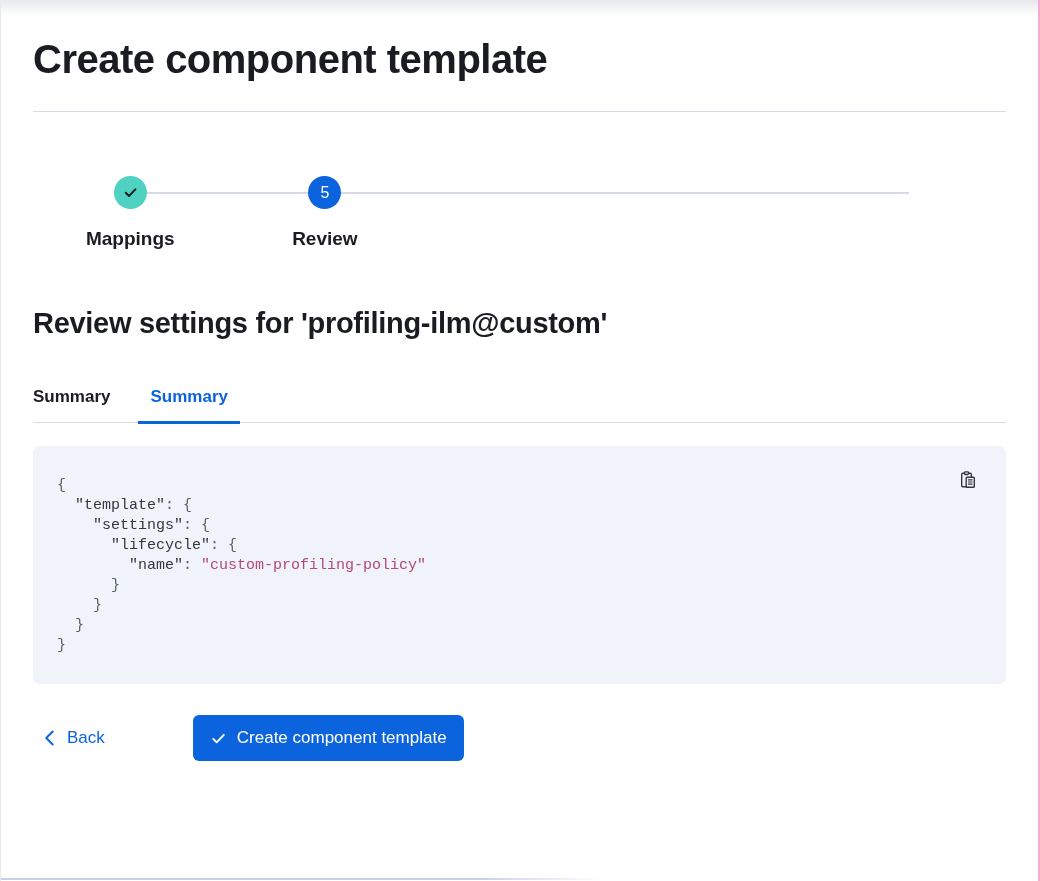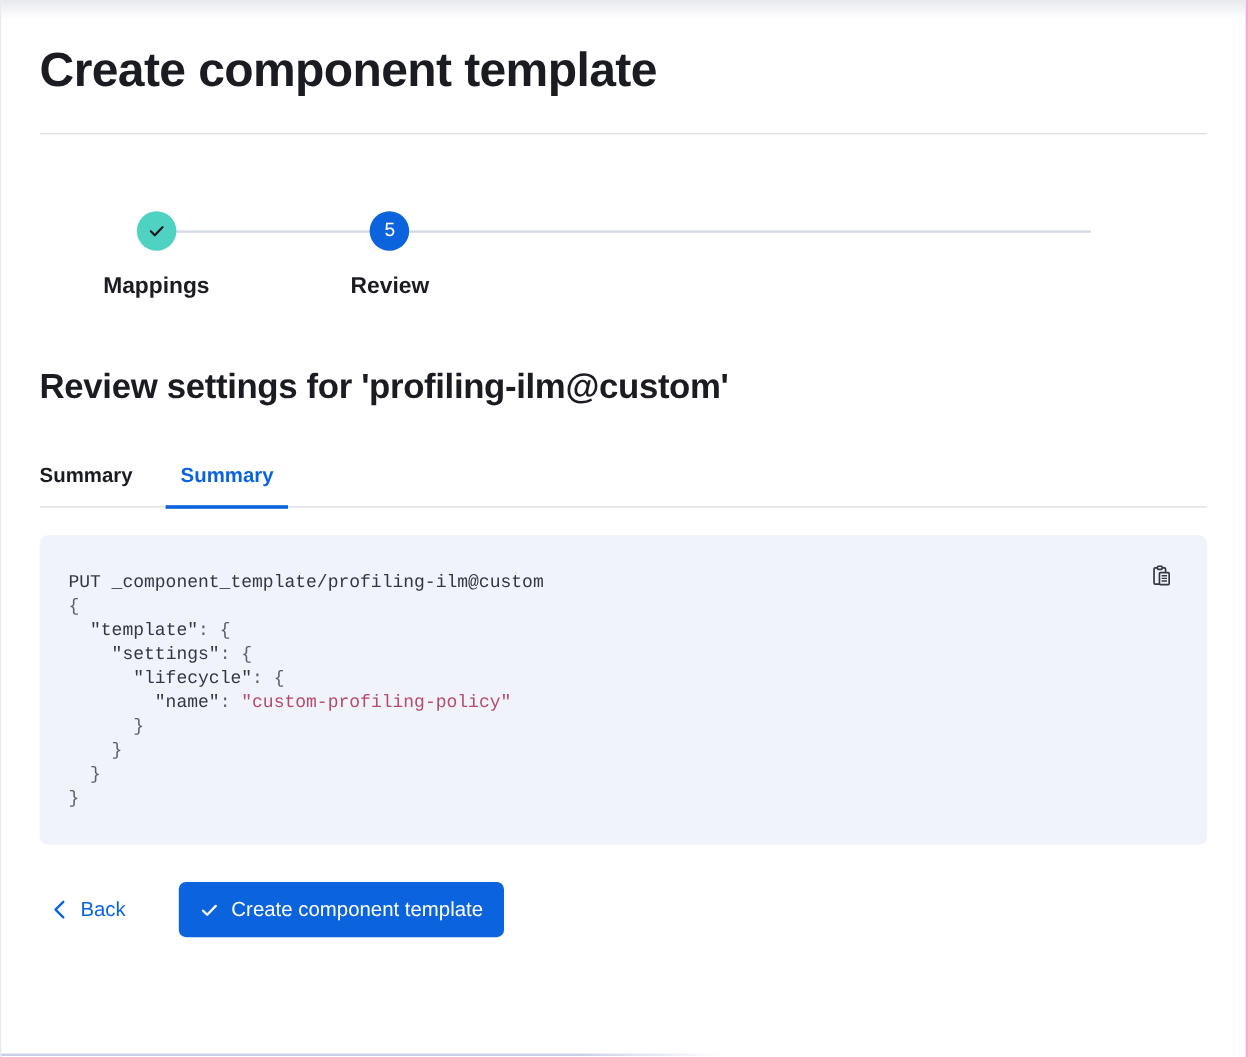--- a/index.html
+++ b/index.html
@@ -85,21 +85,21 @@
   }
   .code-line{white-space:pre;}
   .tok-brace{color:var(--tok-subdued);}
   .tok-string{color:var(--tok-string);}
   .copy-btn{
     position:absolute;top:22px;right:26px;background:none;border:0;cursor:pointer;
     width:24px;height:24px;display:flex;align-items:center;justify-content:center;
   }
 
   
-  .footer{margin-top:31px;display:flex;align-items:center;}
+  .footer{margin-top:31px;display:flex;align-items:center;gap:44px;}
   .back-btn{
     display:flex;align-items:center;background:none;border:0;cursor:pointer;
     color:var(--primary);font-family:inherit;font-size:17px;font-weight:500;
     margin-left:10px;gap:11px;
   }
   .submit-btn{
     margin-left:44px;display:flex;align-items:center;gap:10px;
     background:var(--primary);color:#fff;border:0;border-radius:6px;cursor:pointer;
     height:46px;padding:0 17px;font-family:inherit;font-size:17px;font-weight:500;
   }
@@ -149,21 +149,20 @@
     <div class="code-block">
       <button class="copy-btn" title="">
         <svg width="20" height="20" viewBox="0 0 20 20" fill="none">
           <rect x="3.7" y="3.2" width="9.6" height="13.6" rx="1" stroke="#343741" stroke-width="1.4"></rect>
           <rect x="6.6" y="1.9" width="3.8" height="2.6" rx="0.5" fill="#f0f3fa" stroke="#343741" stroke-width="1.3"></rect>
           <rect x="8.2" y="7.2" width="8.1" height="10" rx="0.8" fill="#f0f3fa" stroke="#343741" stroke-width="1.4"></rect>
           <path d="M10 9.8h4.5M10 12h4.5M10 14.2h4.5" stroke="#343741" stroke-width="1.2"></path>
         </svg>
       </button>
       <div class="code-lines">
-          <div class="code-line"><span class="tok-plain">PUT _component_template/profiling-ilm@custom</span></div>
           <div class="code-line"><span class="tok-brace">{</span></div>
           <div class="code-line"><span class="tok-plain">  </span><span class="tok-plain">"template"</span><span class="tok-brace">: </span><span class="tok-brace">{</span></div>
           <div class="code-line"><span class="tok-plain">    </span><span class="tok-plain">"settings"</span><span class="tok-brace">: </span><span class="tok-brace">{</span></div>
           <div class="code-line"><span class="tok-plain">      </span><span class="tok-plain">"lifecycle"</span><span class="tok-brace">: </span><span class="tok-brace">{</span></div>
           <div class="code-line"><span class="tok-plain">        </span><span class="tok-plain">"name"</span><span class="tok-brace">: </span><span class="tok-string">"custom-profiling-policy"</span></div>
           <div class="code-line"><span class="tok-plain">      </span><span class="tok-brace">}</span></div>
           <div class="code-line"><span class="tok-plain">    </span><span class="tok-brace">}</span></div>
           <div class="code-line"><span class="tok-plain">  </span><span class="tok-brace">}</span></div>
           <div class="code-line"><span class="tok-brace">}</span></div>
         </div>

